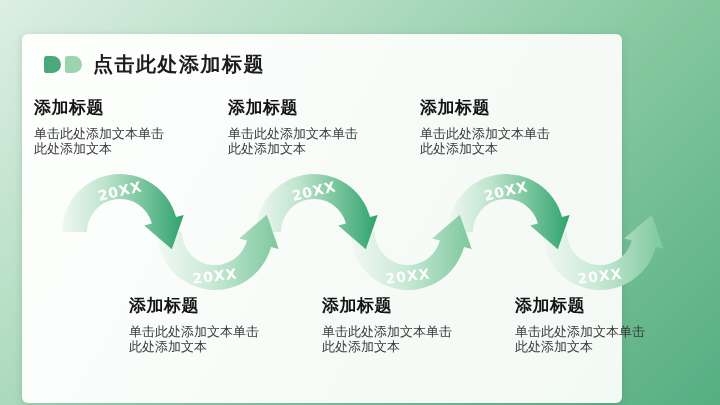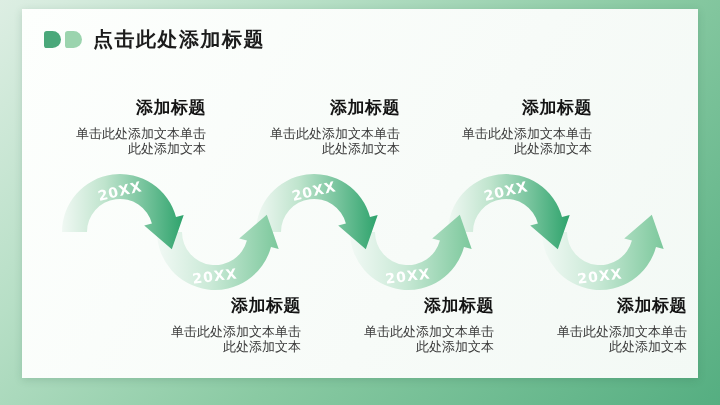--- a/index.html
+++ b/index.html
@@ -7,39 +7,39 @@
   body {
     font-family: "DejaVu Sans", "Liberation Sans", sans-serif;
     position: relative;
     overflow: hidden;
   }
   .bg {
     position: absolute; inset: 0;
     background: linear-gradient(135deg, #ddeee3 0%, #b7dfc6 28%, #8acaa3 58%, #55ae81 100%);
   }
   .card {
-    position: absolute; left: 22px; top: 9px; width: 676px; height: 369px;
+    position: absolute; left: 22px; top: 34px; width: 600px; height: 369px;
     background: linear-gradient(120deg, #fdfffd 0%, #f7fbf8 60%, #f3f9f5 100%);
-    border-radius: 0;
+    border-radius: 6px;
     box-shadow: 0 2px 8px rgba(40,90,60,0.18);
   }
   .header {
     position: absolute; left: 22px; top: 17px;
     display: flex; align-items: center; gap: 11px;
   }
   .logo { display: flex; gap: 4px; }
   .logo-mark { width: 17px; height: 17px; border-radius: 3px 9px 9px 3px; }
   .logo-mark.dark  { background: #4aa87a; }
   .logo-mark.light { background: #9bd4ae; }
   .slide-title {
     font-size: 20px; font-weight: 700; color: #1c1c1c; letter-spacing: 1.5px;
   }
   .diagram-svg { position: absolute; left: 0; top: 0; }
   .tb {
-    position: absolute; width: 172px; text-align: right;
+    position: absolute; width: 172px; text-align: left;
   }
   .tb-heading {
     font-size: 17px; font-weight: 700; color: #141414; letter-spacing: 0.5px;
     margin-bottom: 8px;
   }
   .tb-body { font-size: 13px; color: #3a3a3a; line-height: 14.5px; }
   .tb-body span { display: block; }
   .arc-year {
     font-size: 14px; font-weight: 700; fill: #ffffff; letter-spacing: 1px;
   }

